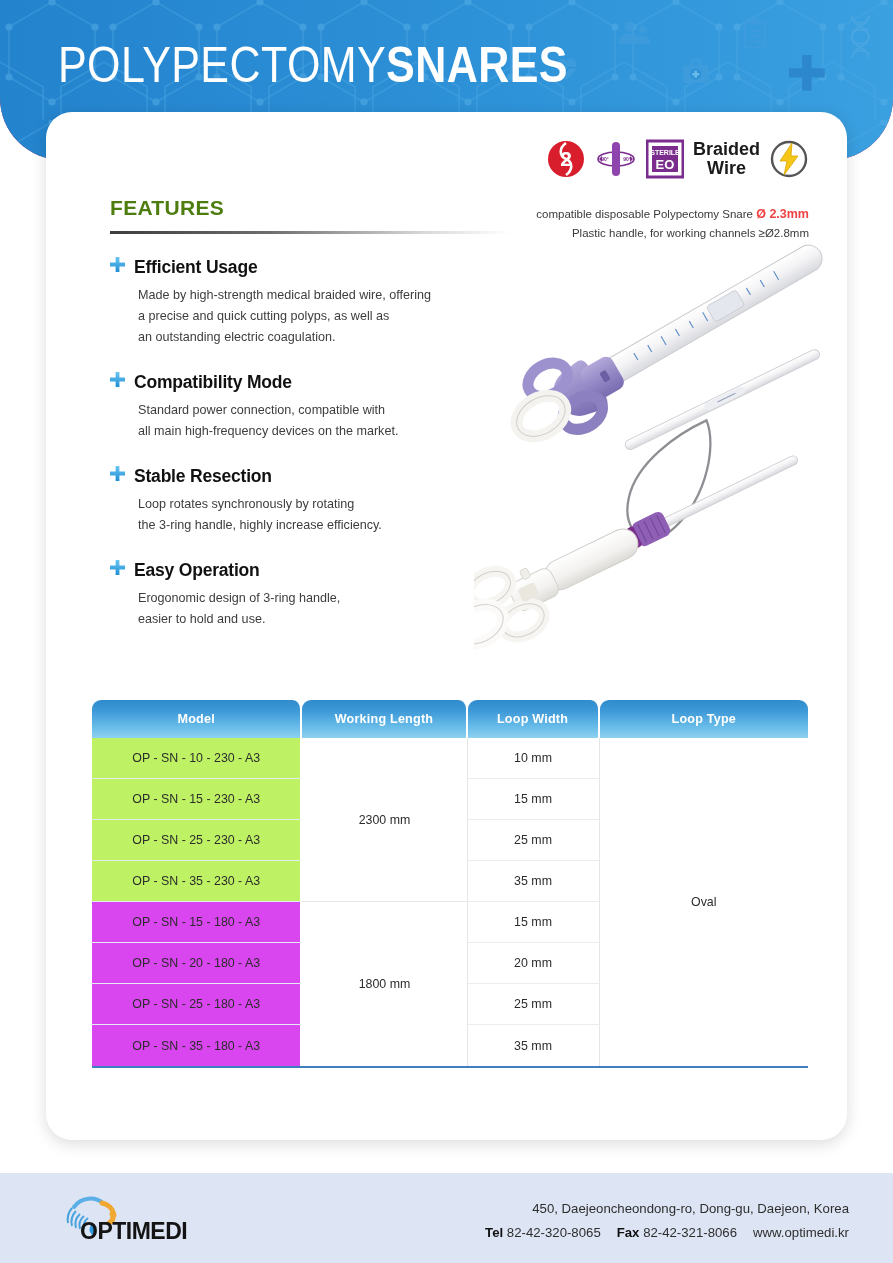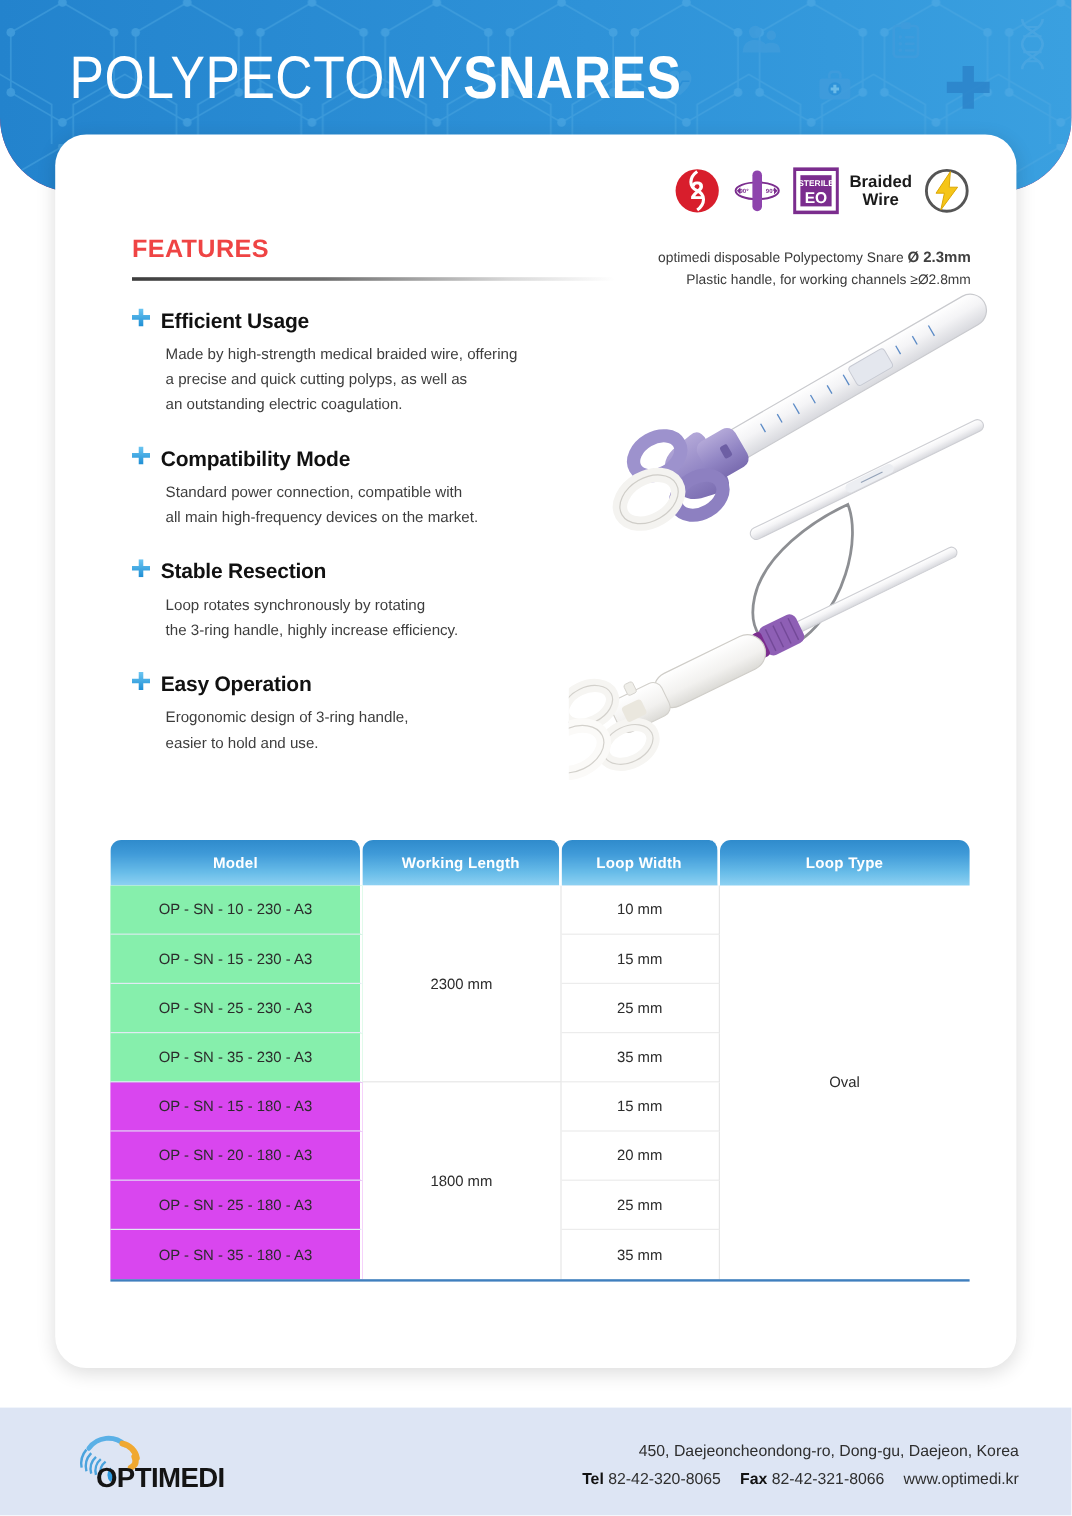--- a/index.html
+++ b/index.html
@@ -40,36 +40,36 @@
     box-shadow:0 4px 16px rgba(0,0,0,0.14);
     z-index:5;
   }
 
   
   .badges {
     position:absolute; right:38px; top:27px;
     display:flex; align-items:center; gap:9px;
   }
   .badge-braided {
-    font-size:14px; font-weight:bold; color:#1a1a1a;
+    font-size:18px; font-weight:bold; color:#1a1a1a;
     line-height:1.05; text-align:center;
     font-family:"Liberation Sans Narrow","Liberation Sans",sans-serif;
   }
 
   .spec-lines {
     position:absolute; right:38px; top:92px;
     text-align:right; color:#3a3a3a;
     font-size:11.5px; line-height:1.62;
   }
-  .spec-lines b { color:#404040; font-weight:bold; font-size:12.5px; }
+  .spec-lines b { color:#ef4444; font-weight:bold; font-size:12.5px; }
 
   
   .features-title {
     position:absolute; left:64px; top:84px;
-    font-size:21px; font-weight:bold; color:#ef4444;
+    font-size:21px; font-weight:bold; color:#4d7c0f;
     letter-spacing:0.3px;
   }
   .features-rule {
     position:absolute; left:64px; top:119px;
     width:402px; height:3px;
     background:linear-gradient(to right,#3d3d3d 0%,#6e6e6e 40%,#d8d8d8 78%,#ffffff 100%);
   }
 
   .feature-list { position:absolute; left:64px; top:145px; width:400px; }
   .feature { margin-bottom:24px; }
@@ -101,21 +101,21 @@
   }
   thead th:last-child { border-right:none; }
   tbody td {
     font-size:12.4px; color:#2c2c2c; text-align:center;
     vertical-align:middle; height:41px;
   }
   td.model {
     border-bottom:1px solid #e2eaf4;
     border-right:2px solid #ffffff;
   }
-  td.model.light { background:#86efac; }
+  td.model.light { background:#bef264; }
   td.model.dark  { background:#d946ef; }
   td.wl {
     border-right:1px solid #e6e6e6;
     border-bottom:0;
   }
   td.wl-top { border-bottom:1px solid #e6e6e6; }
   td.lw {
     border-bottom:1px solid #ececec;
     border-right:1px solid #e6e6e6;
   }
@@ -244,21 +244,21 @@
       <div>Wire</div>
     </div>
 
     <svg width="40" height="40" viewBox="0 0 40 40">
       <circle cx="20" cy="20" r="17" fill="none" stroke="#555555" stroke-width="2.4"></circle>
       <path d="M23 4 L11 22 h7 l-3 14 L29 17 h-7 z" fill="#f5c518" stroke="#d9a400" stroke-width="0.8"></path>
     </svg>
   </div>
 
   <div class="spec-lines">
-    <div><span>optimedi disposable Polypectomy Snare </span><b>Ø 2.3mm</b></div>
+    <div><span>compatible disposable Polypectomy Snare </span><b>Ø 2.3mm</b></div>
     <div>Plastic handle, for working channels ≥Ø2.8mm</div>
   </div>
 
   <div class="features-title">FEATURES</div>
   <div class="features-rule"></div>
 
   <div class="feature-list">
     <div class="feature">
       <div class="feature-head">
         <svg width="15" height="15" viewBox="0 0 15 15">

